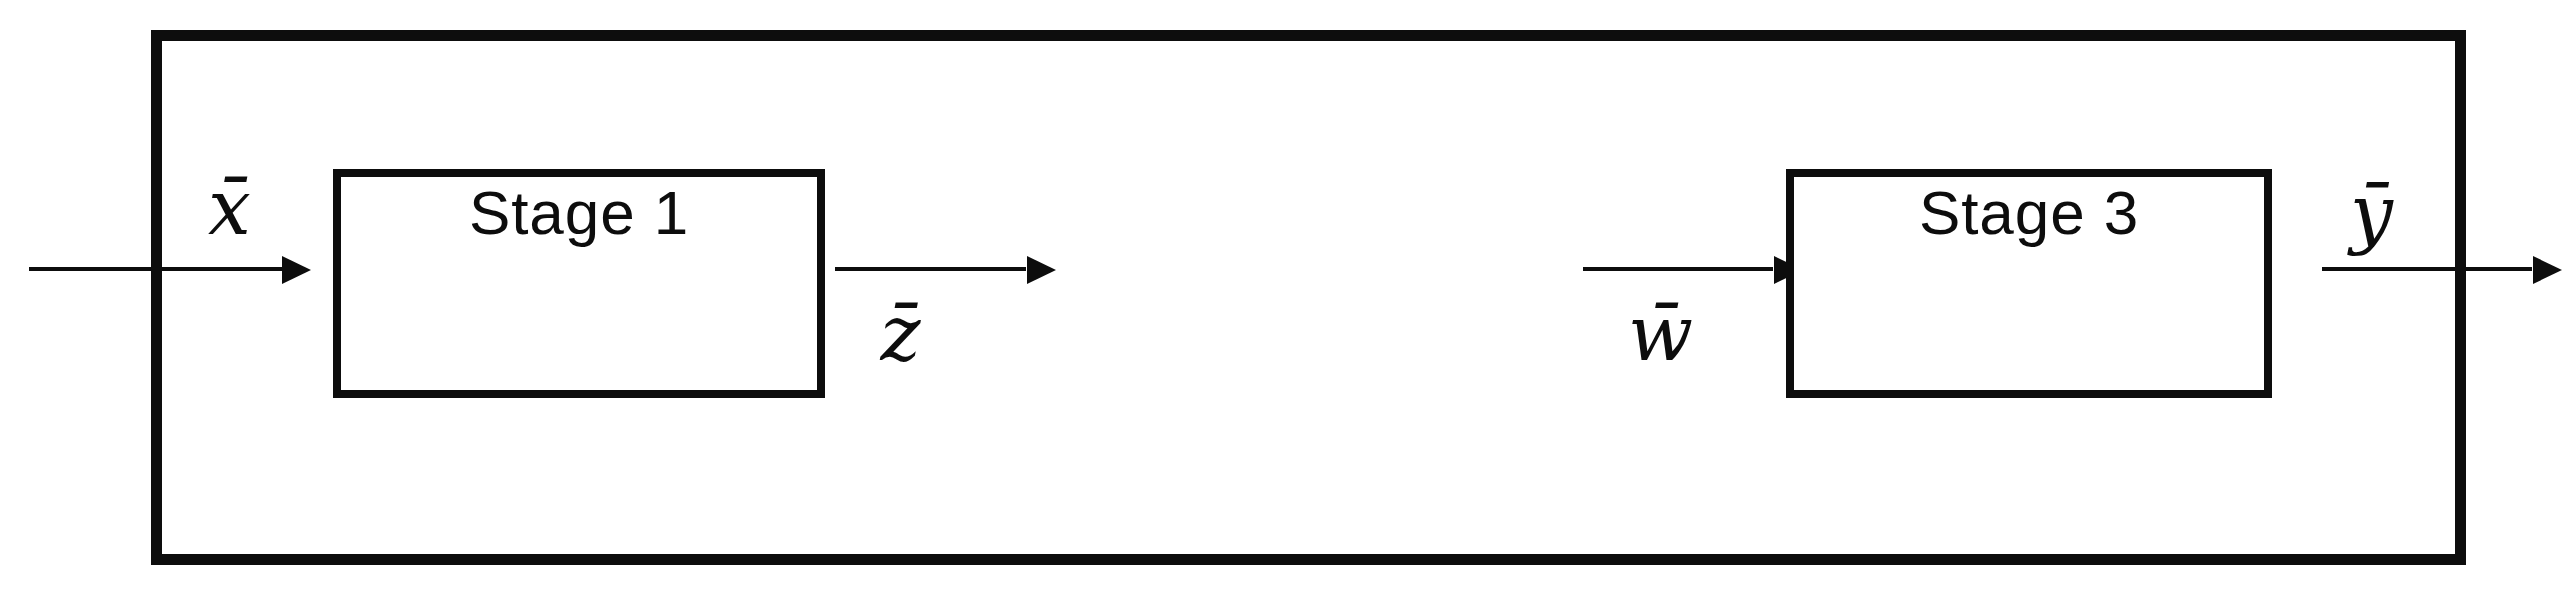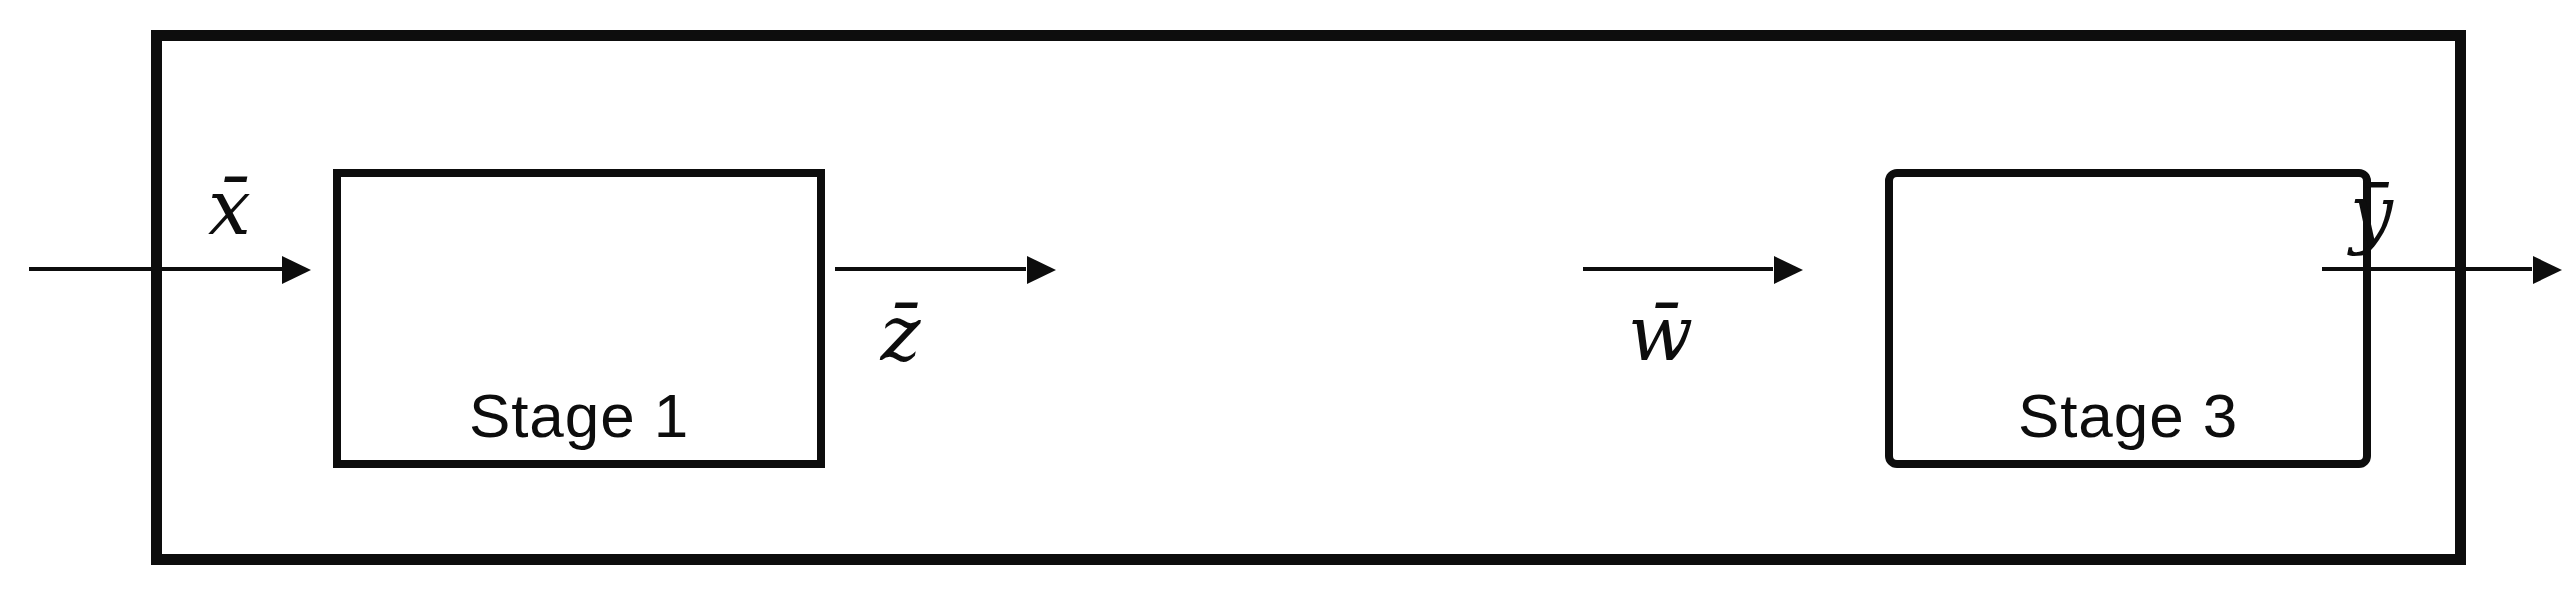--- a/index.html
+++ b/index.html
@@ -16,36 +16,36 @@
   }
   .boundary{
     position:absolute;
     left:151px;top:30px;width:2315px;height:535px;
     border:11.3px solid var(--stroke);
     box-sizing:border-box;
     background:transparent;
   }
   .stage{
     position:absolute;
-    top:169px;height:299px;
+    top:169px;height:229px;
     border:8.7px solid var(--stroke);
     box-sizing:border-box;
     background:var(--background);
-    display:flex;align-items:flex-end;justify-content:center;
+    display:flex;align-items:flex-start;justify-content:center;
     padding-bottom:9px;
   }
   .stage-label{
     font-size:62px;
     color:var(--stroke);
     letter-spacing:0.9px;
     white-space:nowrap;
   }
   .stage1{left:333px;width:492px;}
   .stage2{left:1060px;width:493px;}
-  .stage3{left:1885px;width:486px;border-radius:12px;}
+  .stage3{left:1786px;width:486px;}
   .arrow-line{
     position:absolute;
     top:267px;height:4.3px;
     background:var(--stroke);
   }
   .arrow-head{
     position:absolute;
     top:256px;
     width:0;height:0;
     border-top:14px solid transparent;

